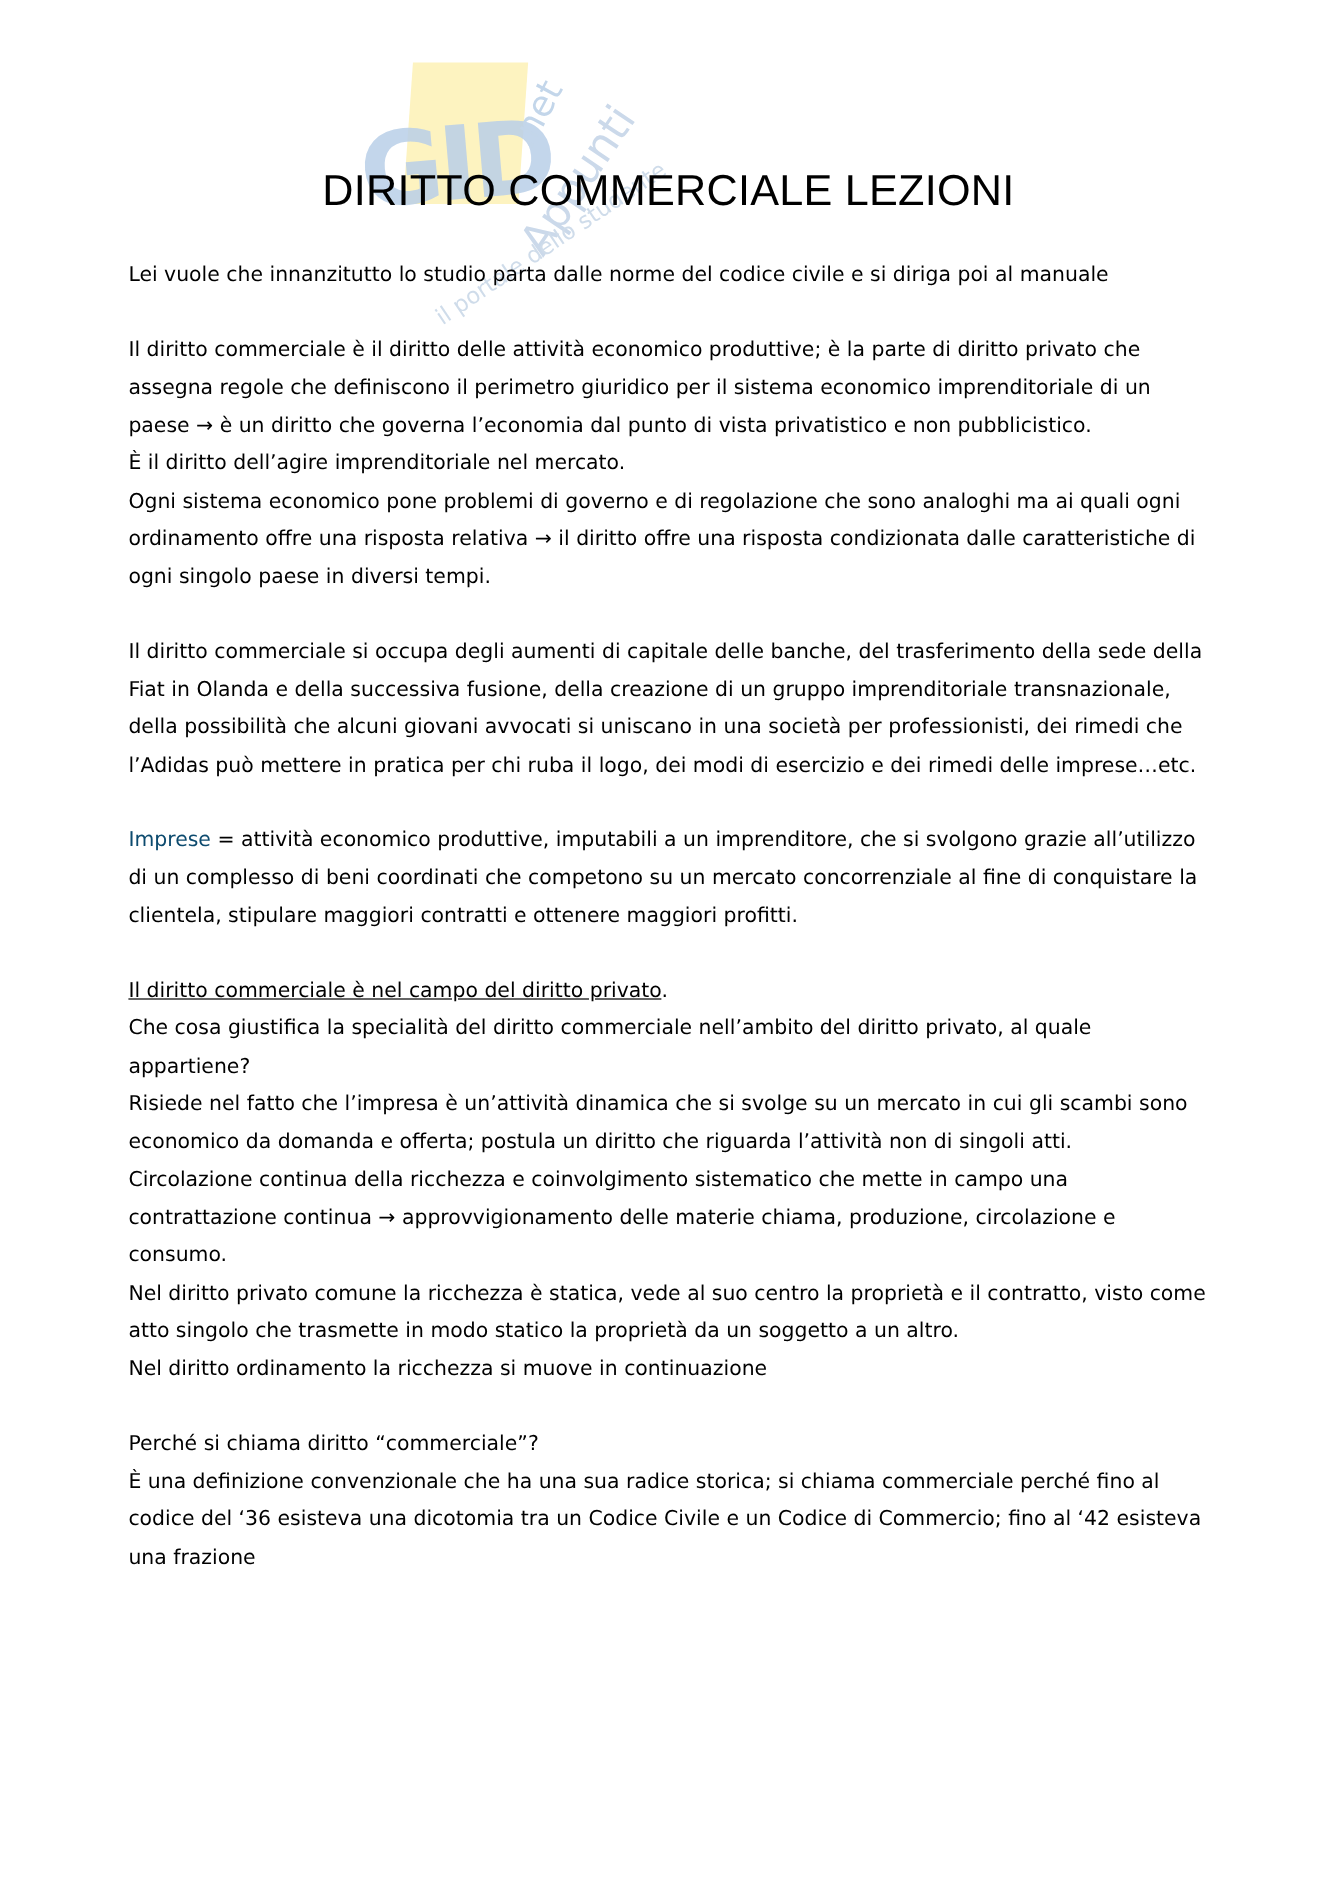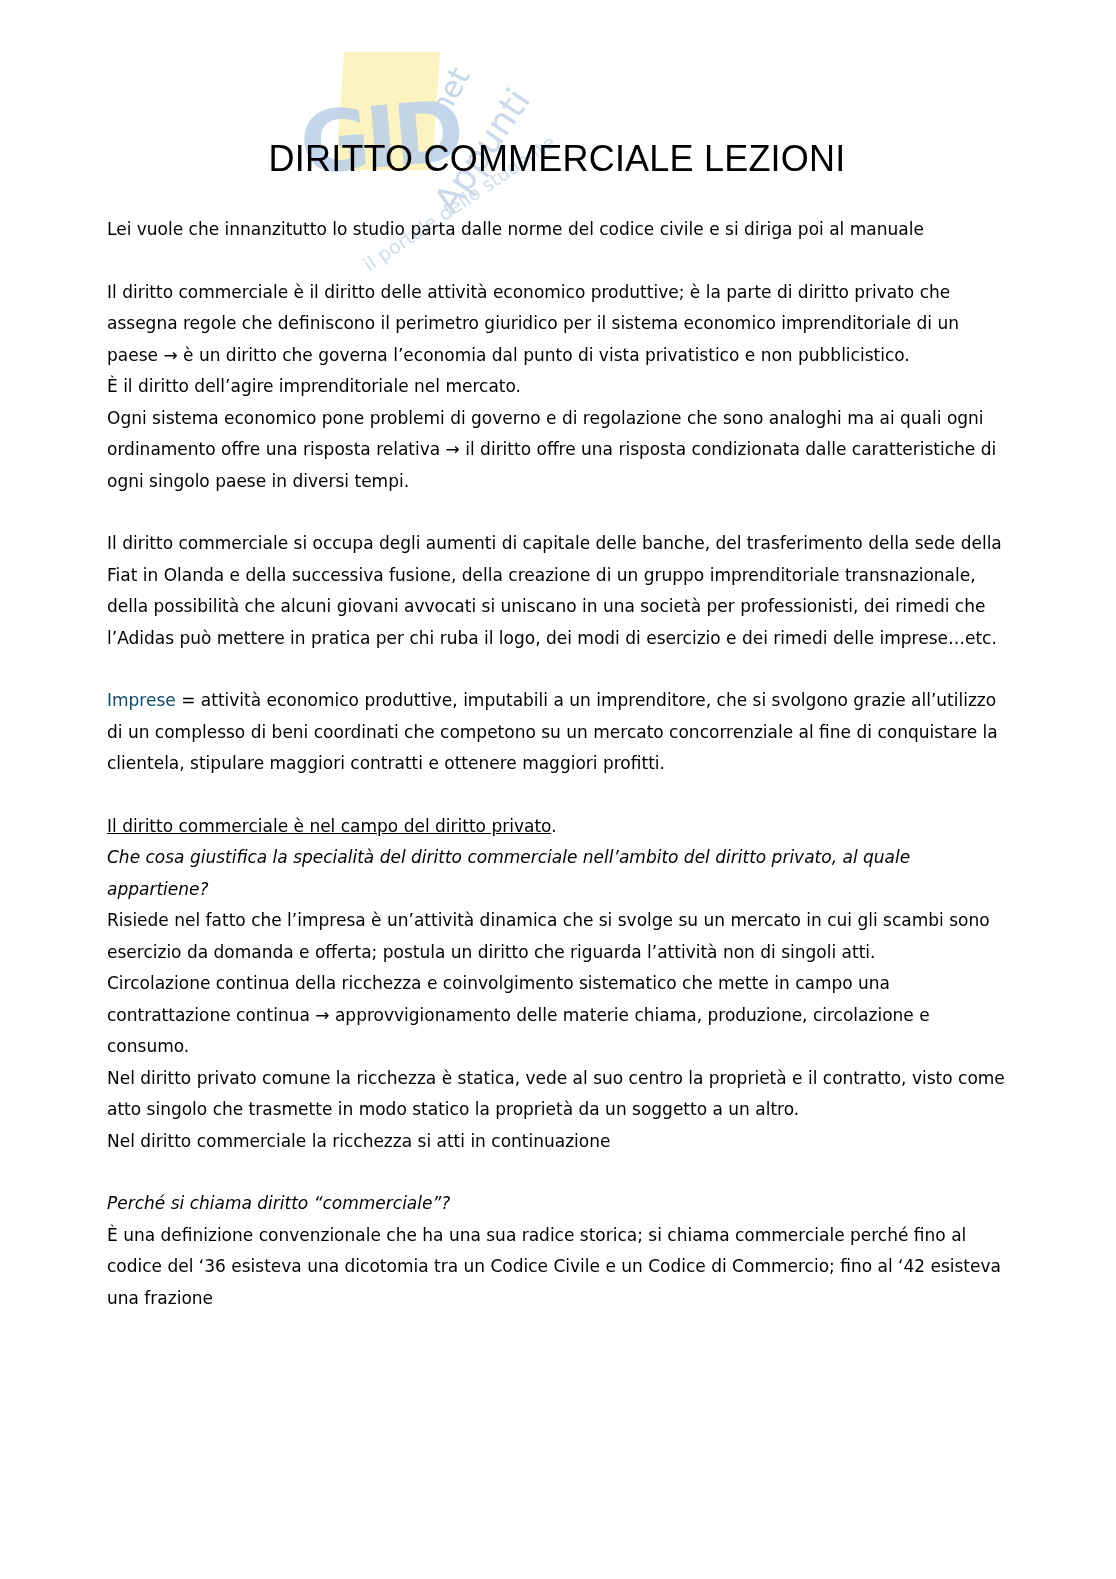--- a/index.html
+++ b/index.html
@@ -104,21 +104,20 @@
   .gap {
     height: 31px;
   }
   .red {
     color: #0c4a6e;
   }
   .underline {
     text-decoration: underline;
   }
   .italic {
-    font-style: italic;
   }
 </style>
 </head>
 <body>
 
 <div class="page">
 
   <div class="watermark">
     <div class="wm-yellow"></div>
     <div class="wm-letters">GID</div>
@@ -145,24 +144,24 @@
 
     <div class="gap"></div>
 
     <p class="para"><span class="red">Imprese</span><span> = attività economico produttive, imputabili a un imprenditore, che si svolgono grazie all’utilizzo di un complesso di beni coordinati che competono su un mercato concorrenziale al fine di conquistare la clientela, stipulare maggiori contratti e ottenere maggiori profitti.</span></p>
 
     <div class="gap"></div>
 
     <p class="para"><span class="underline">Il diritto commerciale è nel campo del diritto privato</span><span>.</span></p>
 
     <p class="para italic">Che cosa giustifica la specialità del diritto commerciale nell’ambito del diritto privato, al quale appartiene?</p>
-    <p class="para">Risiede nel fatto che l’impresa è un’attività dinamica che si svolge su un mercato in cui gli scambi sono esercizio da domanda e offerta; postula un diritto che riguarda l’attività non di singoli atti.</p>
+    <p class="para">Risiede nel fatto che l’impresa è un’attività dinamica che si svolge su un mercato in cui gli scambi sono economico da domanda e offerta; postula un diritto che riguarda l’attività non di singoli atti.</p>
     <p class="para">Circolazione continua della ricchezza e coinvolgimento sistematico che mette in campo una contrattazione continua → approvvigionamento delle materie chiama, produzione, circolazione e consumo.</p>
     <p class="para">Nel diritto privato comune la ricchezza è statica, vede al suo centro la proprietà e il contratto, visto come atto singolo che trasmette in modo statico la proprietà da un soggetto a un altro.</p>
-    <p class="para">Nel diritto commerciale la ricchezza si atti in continuazione</p>
+    <p class="para">Nel diritto ordinamento la ricchezza si muove in continuazione</p>
 
     <div class="gap"></div>
 
     <p class="para italic">Perché si chiama diritto “commerciale”?</p>
     <p class="para">È una definizione convenzionale che ha una sua radice storica; si chiama commerciale perché fino al codice del ‘36 esisteva una dicotomia tra un Codice Civile e un Codice di Commercio; fino al ‘42 esisteva una frazione</p>
 
   </div>
 </div>
 
 </body></html>

